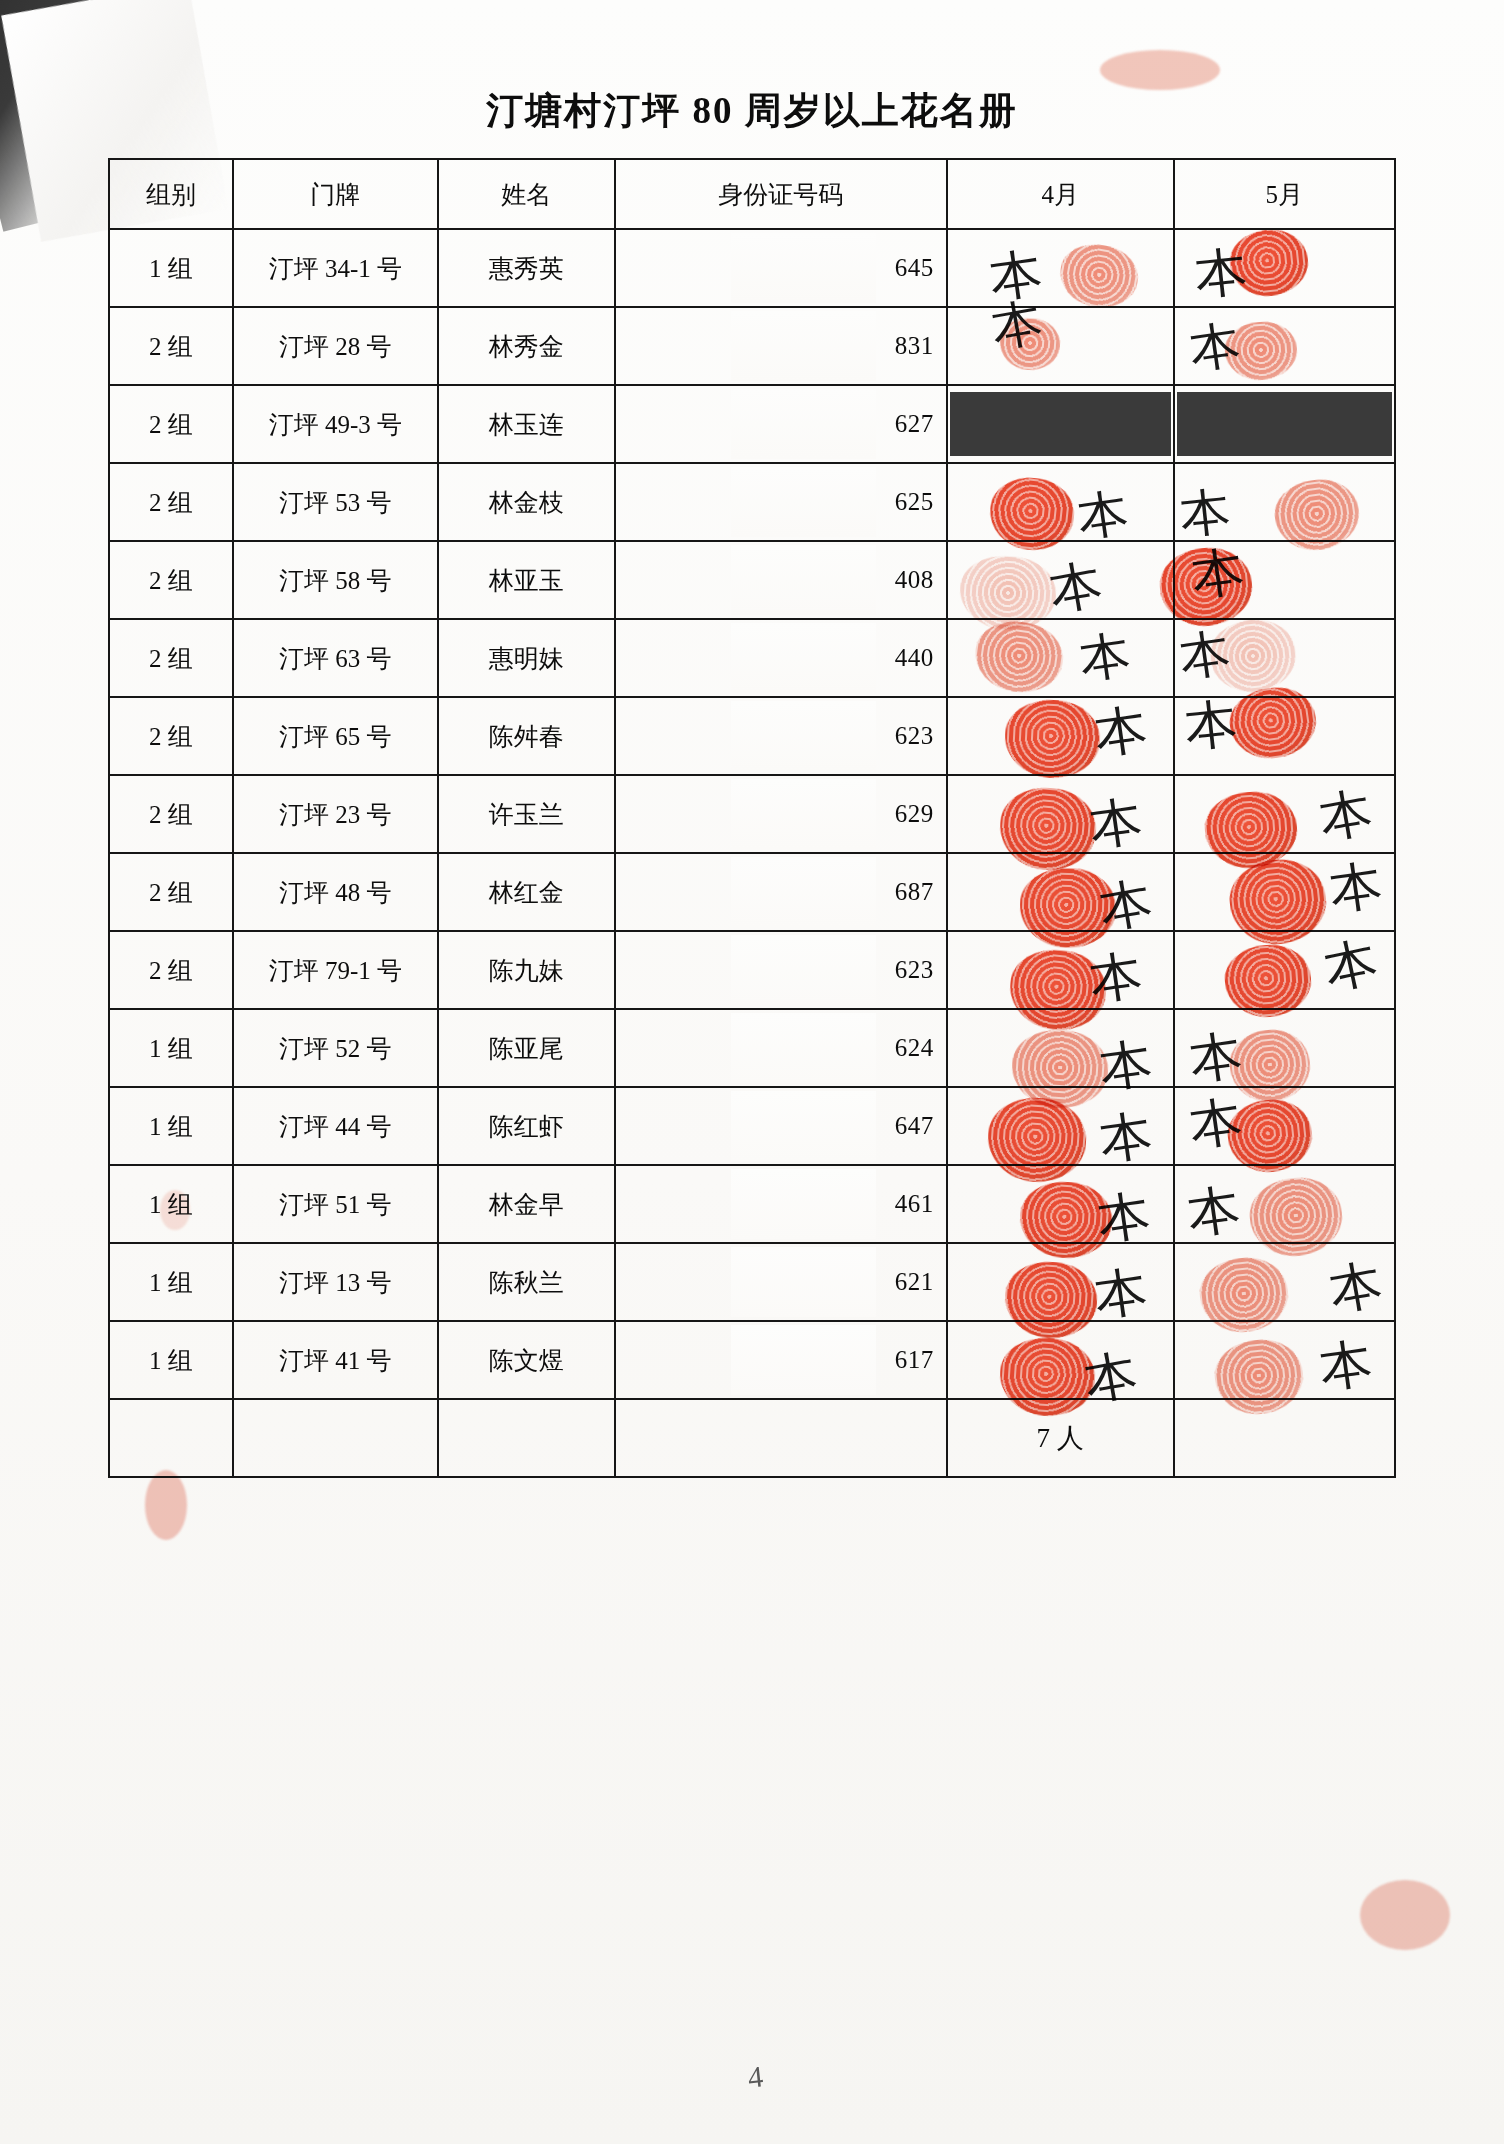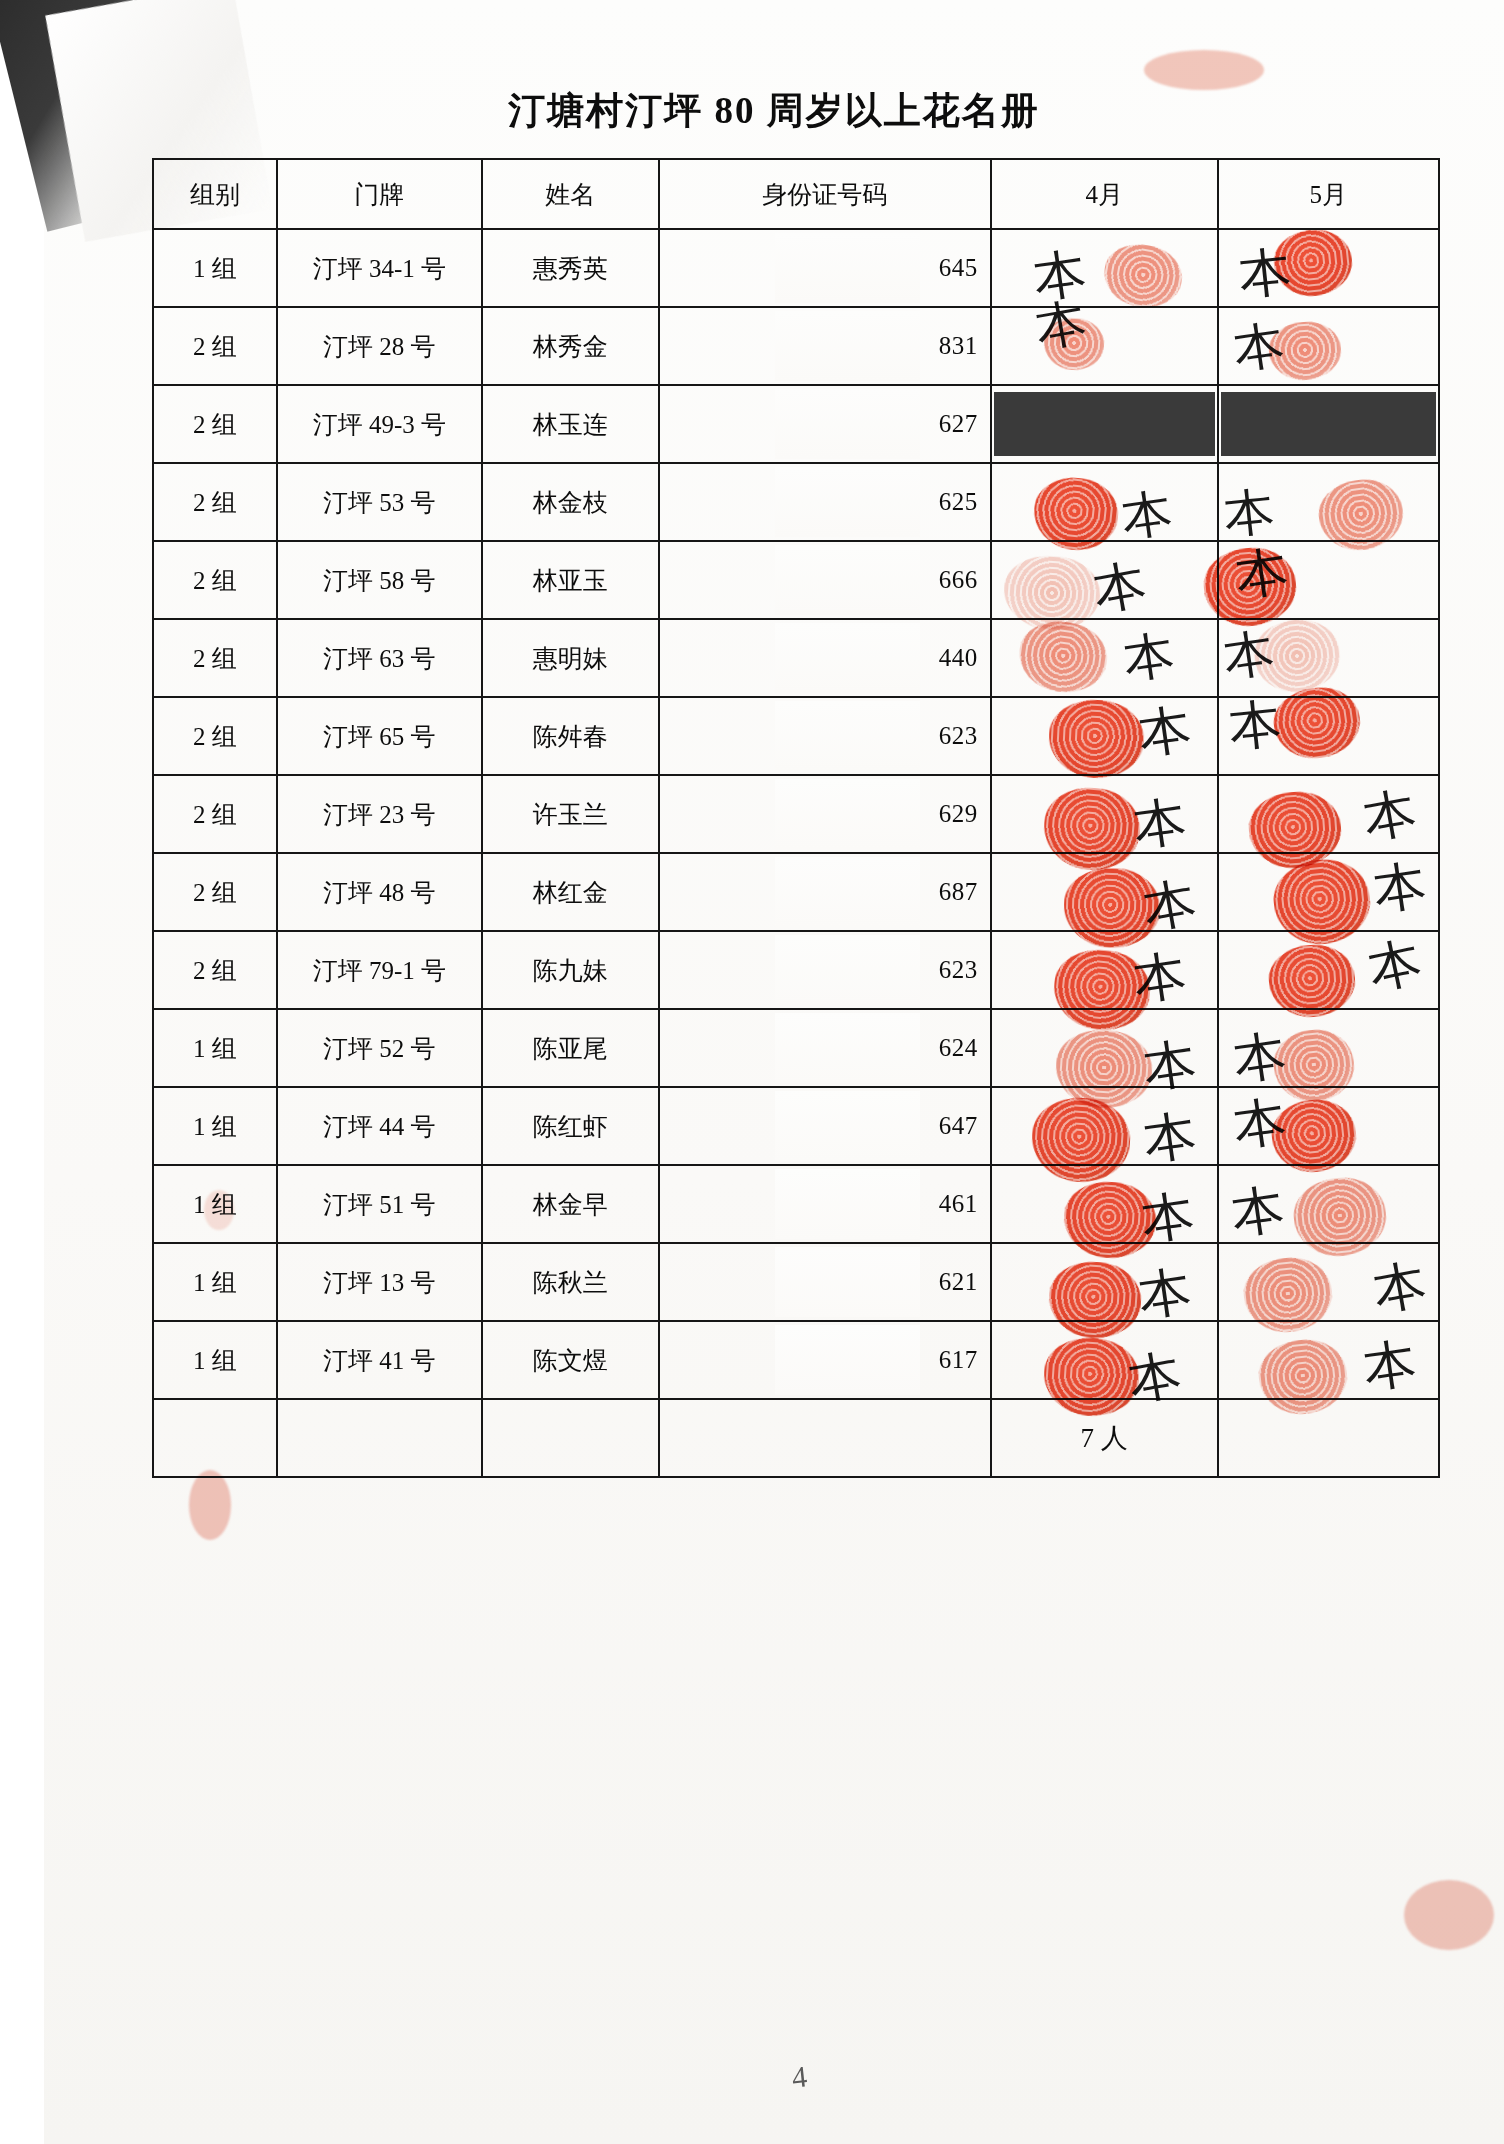--- a/index.html
+++ b/index.html
@@ -15,21 +15,20 @@
     font-family: "Liberation Serif", "DejaVu Serif", serif;
     color: #0d0d0d;
   }
 
   
   #scan-page {
     position: absolute;
     inset: 0;
     background:
       radial-gradient(ellipse at 20% 10%, #fdfdfd 0%, #f7f6f4 45%, #f2f1ee 100%);
-    margin-left: 44px;
   }
   #paper-sheet {
     position: absolute;
     left: 0; top: 0; right: 0; bottom: 0;
     background: linear-gradient(180deg,#fdfdfc 0%, #faf9f7 55%, #f6f5f2 100%);
   }
 
   
   #corner-shadow {
     position: absolute;
@@ -266,21 +265,21 @@
             <td>汀坪 53 号</td>
             <td>林金枝</td>
             <td class="id-cell">3503<span class="id-mask"></span><span class="id-tail">625</span></td>
             <td class="sign-cell"></td>
             <td class="sign-cell"></td>
           </tr>
           <tr>
             <td>2 组</td>
             <td>汀坪 58 号</td>
             <td>林亚玉</td>
-            <td class="id-cell">3503<span class="id-mask"></span><span class="id-tail">666</span></td>
+            <td class="id-cell">3503<span class="id-mask"></span><span class="id-tail">408</span></td>
             <td class="sign-cell"></td>
             <td class="sign-cell"></td>
           </tr>
           <tr>
             <td>2 组</td>
             <td>汀坪 63 号</td>
             <td>惠明妹</td>
             <td class="id-cell">3503<span class="id-mask"></span><span class="id-tail">440</span></td>
             <td class="sign-cell"></td>
             <td class="sign-cell"></td>

